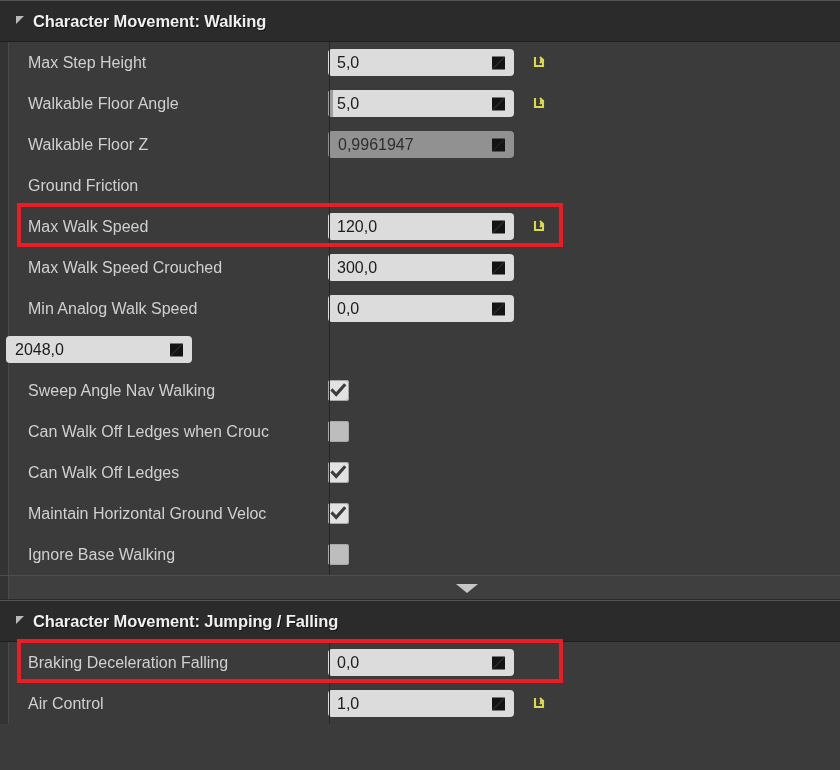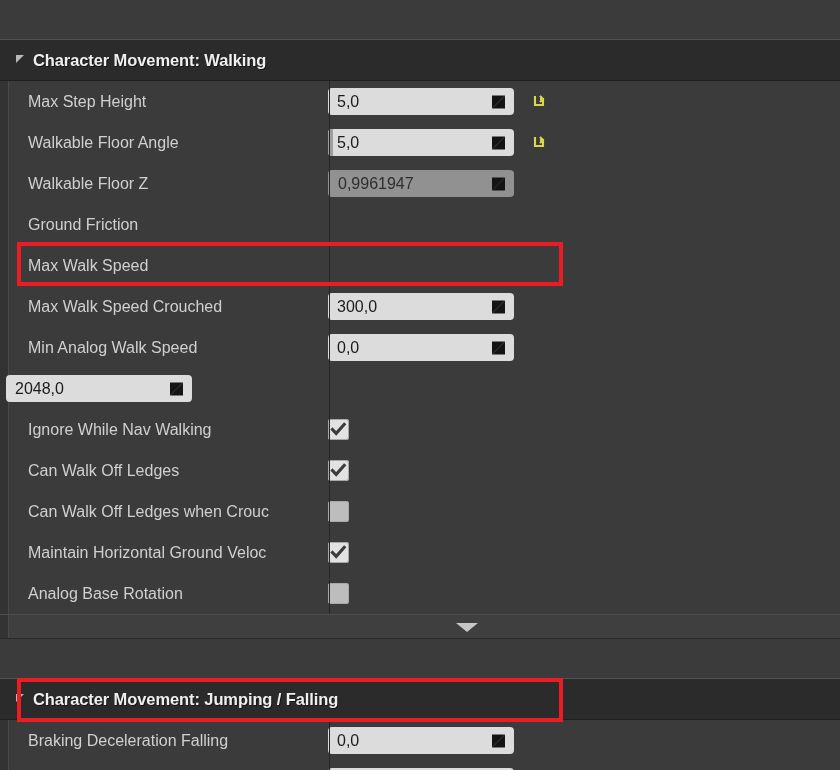--- a/index.html
+++ b/index.html
@@ -22,21 +22,20 @@
   
   .section-header {
     position: relative;
     height: 42px;
     background: #2b2b2b;
     border-top: 1px solid #525252;
     border-bottom: 1px solid #1f1f1f;
     display: flex;
     align-items: center;
     padding-left: 16px;
-    margin-top: 39px;
   }
   .section-header .tri {
     width: 0; height: 0;
     border-top: 8px solid #b9b9b9;
     border-right: 8px solid transparent;
     margin-right: 9px;
     margin-top: -2px;
     flex: 0 0 auto;
   }
   .section-title {
@@ -272,20 +271,34 @@
           </div>
         </div>
       </div>
       <div class="row">
         <div class="row-label">Ground Friction</div>
         <div class="splitter"></div>
       </div>
       <div class="row">
         <div class="row-label">Max Walk Speed</div>
         <div class="splitter"></div>
+        <div class="row-value">
+          <div class="numfield">
+            <span class="val">120,0</span>
+            <span class="spin">
+              <span class="t1"></span>
+              <span class="t2"></span>
+            </span>
+          </div>
+          <span class="reset">
+            <svg width="15" height="15" viewBox="0 0 15 15">
+              <path d="M3 2 L3 11 L11 11 L11 5 L8 5 M8 2 L11 5 L8 8" fill="none" stroke="#d8d84a" stroke-width="2.1" stroke-linejoin="miter" stroke-linecap="butt"></path>
+            </svg>
+          </span>
+        </div>
       </div>
       <div class="row">
         <div class="row-label">Max Walk Speed Crouched</div>
         <div class="splitter"></div>
         <div class="row-value">
           <div class="numfield">
             <span class="val">300,0</span>
             <span class="spin">
               <span class="t1"></span>
               <span class="t2"></span>
@@ -312,55 +325,55 @@
           <div class="numfield">
             <span class="val">2048,0</span>
             <span class="spin">
               <span class="t1"></span>
               <span class="t2"></span>
             </span>
           </div>
         </div>
       </div>
       <div class="row">
-        <div class="row-label">Ignore While Nav Walking</div>
+        <div class="row-label">Sweep Angle Nav Walking</div>
         <div class="splitter"></div>
         <div class="row-value">
           <div class="checkbox checked"><span><svg width="17" height="17" viewBox="0 0 17 17">
                 <path d="M2.5 8.5 L6.2 12.4 L14.2 3.4" fill="none" stroke="#3c3c3c" stroke-width="3.1" stroke-linecap="square" stroke-linejoin="miter"></path>
               </svg></span></div>
         </div>
       </div>
       <div class="row">
+        <div class="row-label">Can Walk Off Ledges when Crouc</div>
+        <div class="splitter"></div>
+        <div class="row-value">
+          <div class="checkbox"></div>
+        </div>
+      </div>
+      <div class="row">
         <div class="row-label">Can Walk Off Ledges</div>
         <div class="splitter"></div>
         <div class="row-value">
           <div class="checkbox checked"><span><svg width="17" height="17" viewBox="0 0 17 17">
                 <path d="M2.5 8.5 L6.2 12.4 L14.2 3.4" fill="none" stroke="#3c3c3c" stroke-width="3.1" stroke-linecap="square" stroke-linejoin="miter"></path>
               </svg></span></div>
         </div>
       </div>
       <div class="row">
-        <div class="row-label">Can Walk Off Ledges when Crouc</div>
-        <div class="splitter"></div>
-        <div class="row-value">
-          <div class="checkbox"></div>
-        </div>
-      </div>
-      <div class="row">
         <div class="row-label">Maintain Horizontal Ground Veloc</div>
         <div class="splitter"></div>
         <div class="row-value">
           <div class="checkbox checked"><span><svg width="17" height="17" viewBox="0 0 17 17">
                 <path d="M2.5 8.5 L6.2 12.4 L14.2 3.4" fill="none" stroke="#3c3c3c" stroke-width="3.1" stroke-linecap="square" stroke-linejoin="miter"></path>
               </svg></span></div>
         </div>
       </div>
       <div class="row">
-        <div class="row-label">Analog Base Rotation</div>
+        <div class="row-label">Ignore Base Walking</div>
         <div class="splitter"></div>
         <div class="row-value">
           <div class="checkbox"></div>
         </div>
       </div>
     </div>
     <div class="expander">
       <span class="chev"></span>
     </div>
     <div class="section-header">

